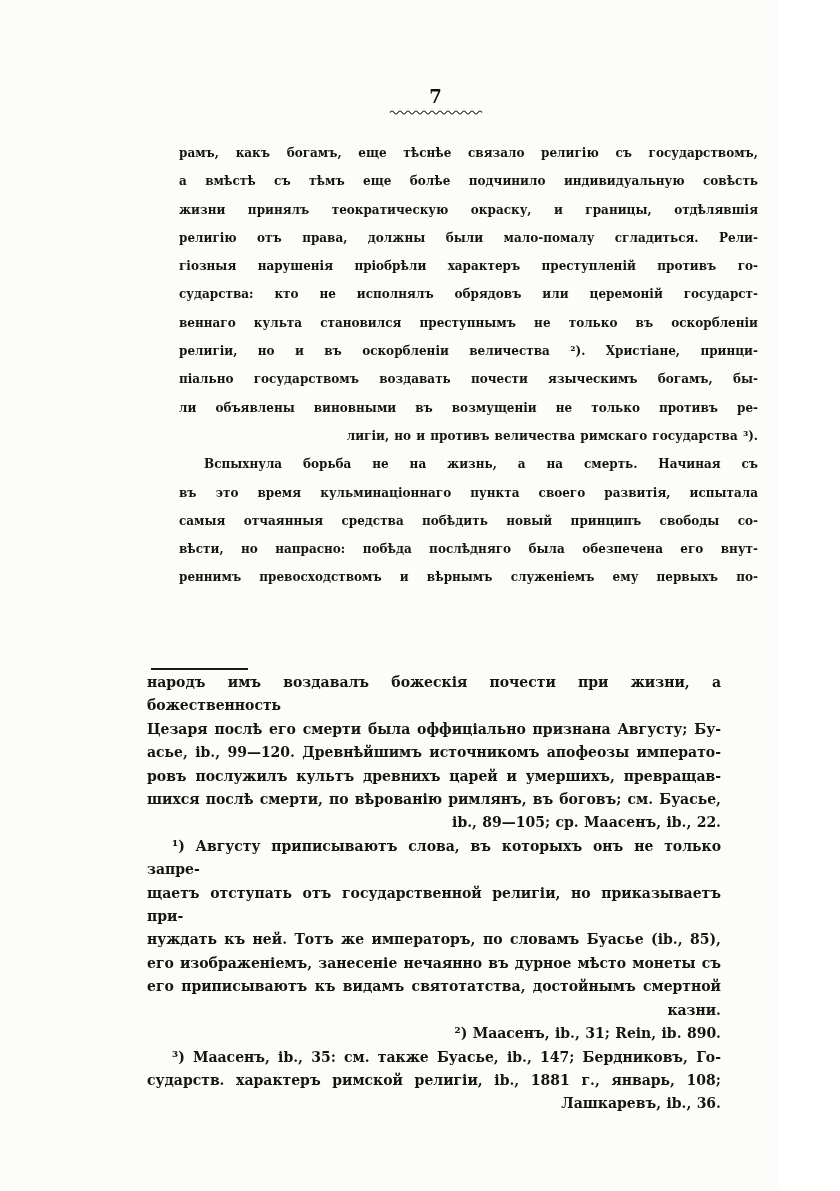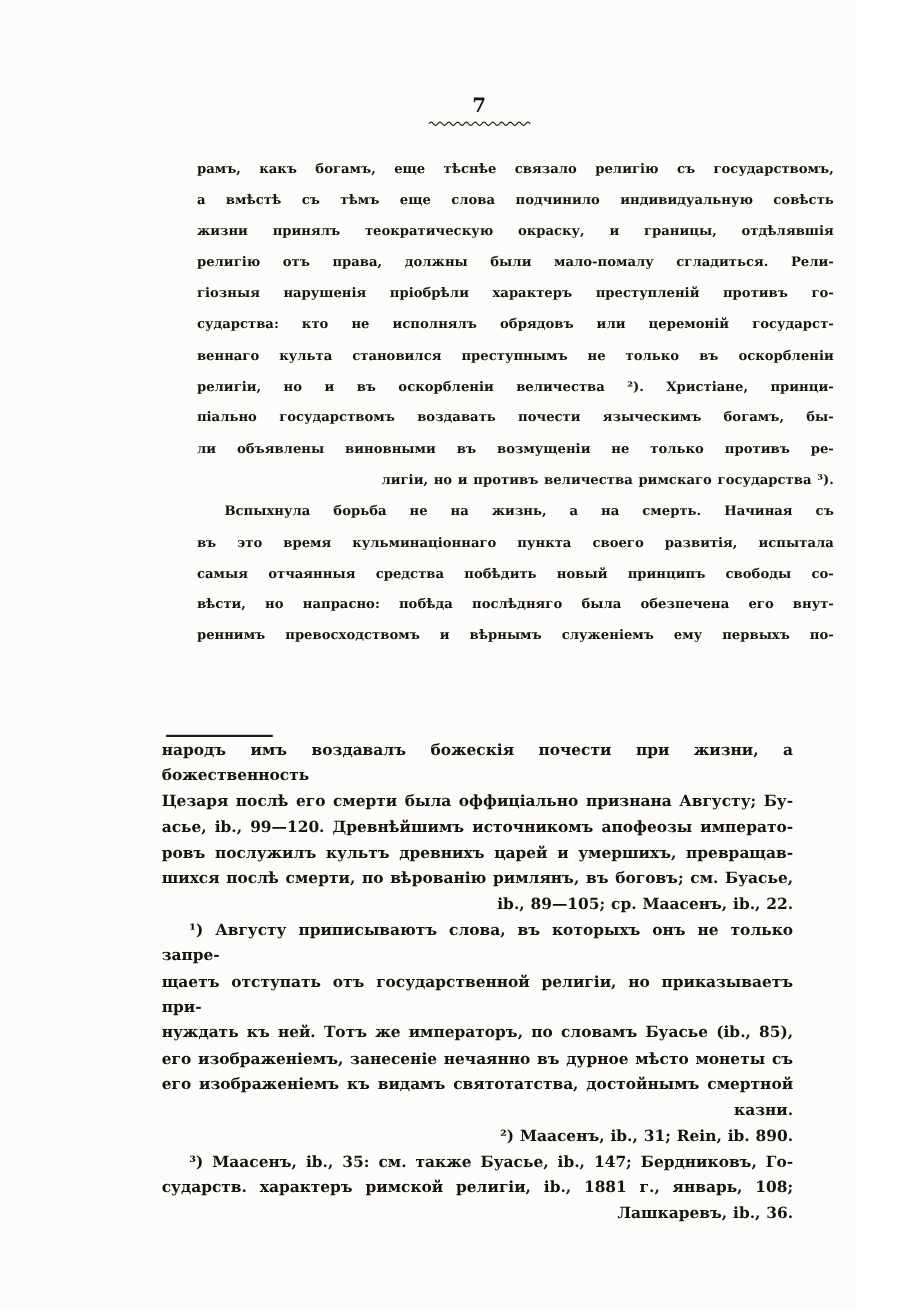--- a/index.html
+++ b/index.html
@@ -87,21 +87,21 @@
 <div class="page">
 
   <div class="page-number">7</div>
 
   <svg class="wavy-rule" viewBox="0 0 95 8" xmlns="http://www.w3.org/2000/svg">
     <path d="M1 4.5 Q3 1.5 5 4.5 T9 4.5 T13 4.5 T17 4.5 T21 4.5 T25 4.5 T29 4.5 T33 4.5 T37 4.5 T41 4.5 T45 4.5 T49 4.5 T53 4.5 T57 4.5 T61 4.5 T65 4.5 T69 4.5 T73 4.5 T77 4.5 T81 4.5 T85 4.5 T89 4.5 T93 4.5" fill="none" stroke="#1d1a17" stroke-width="1.1"></path>
   </svg>
 
   <div class="main-text">
     <div class="line jl">рамъ, какъ богамъ, еще тѣснѣе связало религію съ государствомъ,</div>
-    <div class="line jl">а вмѣстѣ съ тѣмъ еще слова подчинило индивидуальную совѣсть</div>
+    <div class="line jl">а вмѣстѣ съ тѣмъ еще болѣе подчинило индивидуальную совѣсть</div>
     <div class="line jl">жизни принялъ теократическую окраску, и границы, отдѣлявшія</div>
     <div class="line jl">религію отъ права, должны были мало-помалу сгладиться. Рели-</div>
     <div class="line jl">гіозныя нарушенія пріобрѣли характеръ преступленій противъ го-</div>
     <div class="line jl">сударства: кто не исполнялъ обрядовъ или церемоній государст-</div>
     <div class="line jl">веннаго культа становился преступнымъ не только въ оскорбленіи</div>
     <div class="line jl">религіи, но и въ оскорбленіи величества ²). Христіане, принци-</div>
     <div class="line jl">піально государствомъ воздавать почести языческимъ богамъ, бы-</div>
     <div class="line jl">ли объявлены виновными въ возмущеніи не только противъ ре-</div>
     <div class="line ll">лигіи, но и противъ величества римскаго государства ³).</div>
     <div class="line jl indent">Вспыхнула борьба не на жизнь, а на смерть. Начиная съ</div>
@@ -117,21 +117,21 @@
     <div class="line jl">народъ имъ воздавалъ божескія почести при жизни, а божественность</div>
     <div class="line jl">Цезаря послѣ его смерти была оффиціально признана Августу; Бу-</div>
     <div class="line jl">асье, ib., 99—120. Древнѣйшимъ источникомъ апофеозы императо-</div>
     <div class="line jl">ровъ послужилъ культъ древнихъ царей и умершихъ, превращав-</div>
     <div class="line jl">шихся послѣ смерти, по вѣрованію римлянъ, въ боговъ; см. Буасье,</div>
     <div class="line ll">ib., 89—105; ср. Маасенъ, ib., 22.</div>
     <div class="line jl indent">¹) Августу приписываютъ слова, въ которыхъ онъ не только запре-</div>
     <div class="line jl">щаетъ отступать отъ государственной религіи, но приказываетъ при-</div>
     <div class="line jl">нуждать къ ней. Тотъ же императоръ, по словамъ Буасье (ib., 85),</div>
     <div class="line jl">его изображеніемъ, занесеніе нечаянно въ дурное мѣсто монеты съ</div>
-    <div class="line jl">его изображеніемъ къ видамъ святотатства, достойнымъ смертной</div>
+    <div class="line jl">его приписываютъ къ видамъ святотатства, достойнымъ смертной</div>
     <div class="line ll">казни.</div>
     <div class="line ll indent">²) Маасенъ, ib., 31; Rein, ib. 890.</div>
     <div class="line jl indent">³) Маасенъ, ib., 35: см. также Буасье, ib., 147; Бердниковъ, Го-</div>
     <div class="line jl">сударств. характеръ римской религіи, ib., 1881 г., январь, 108;</div>
     <div class="line ll">Лашкаревъ, ib., 36.</div>
   </div>
 
 </div>
 
 </body></html>

